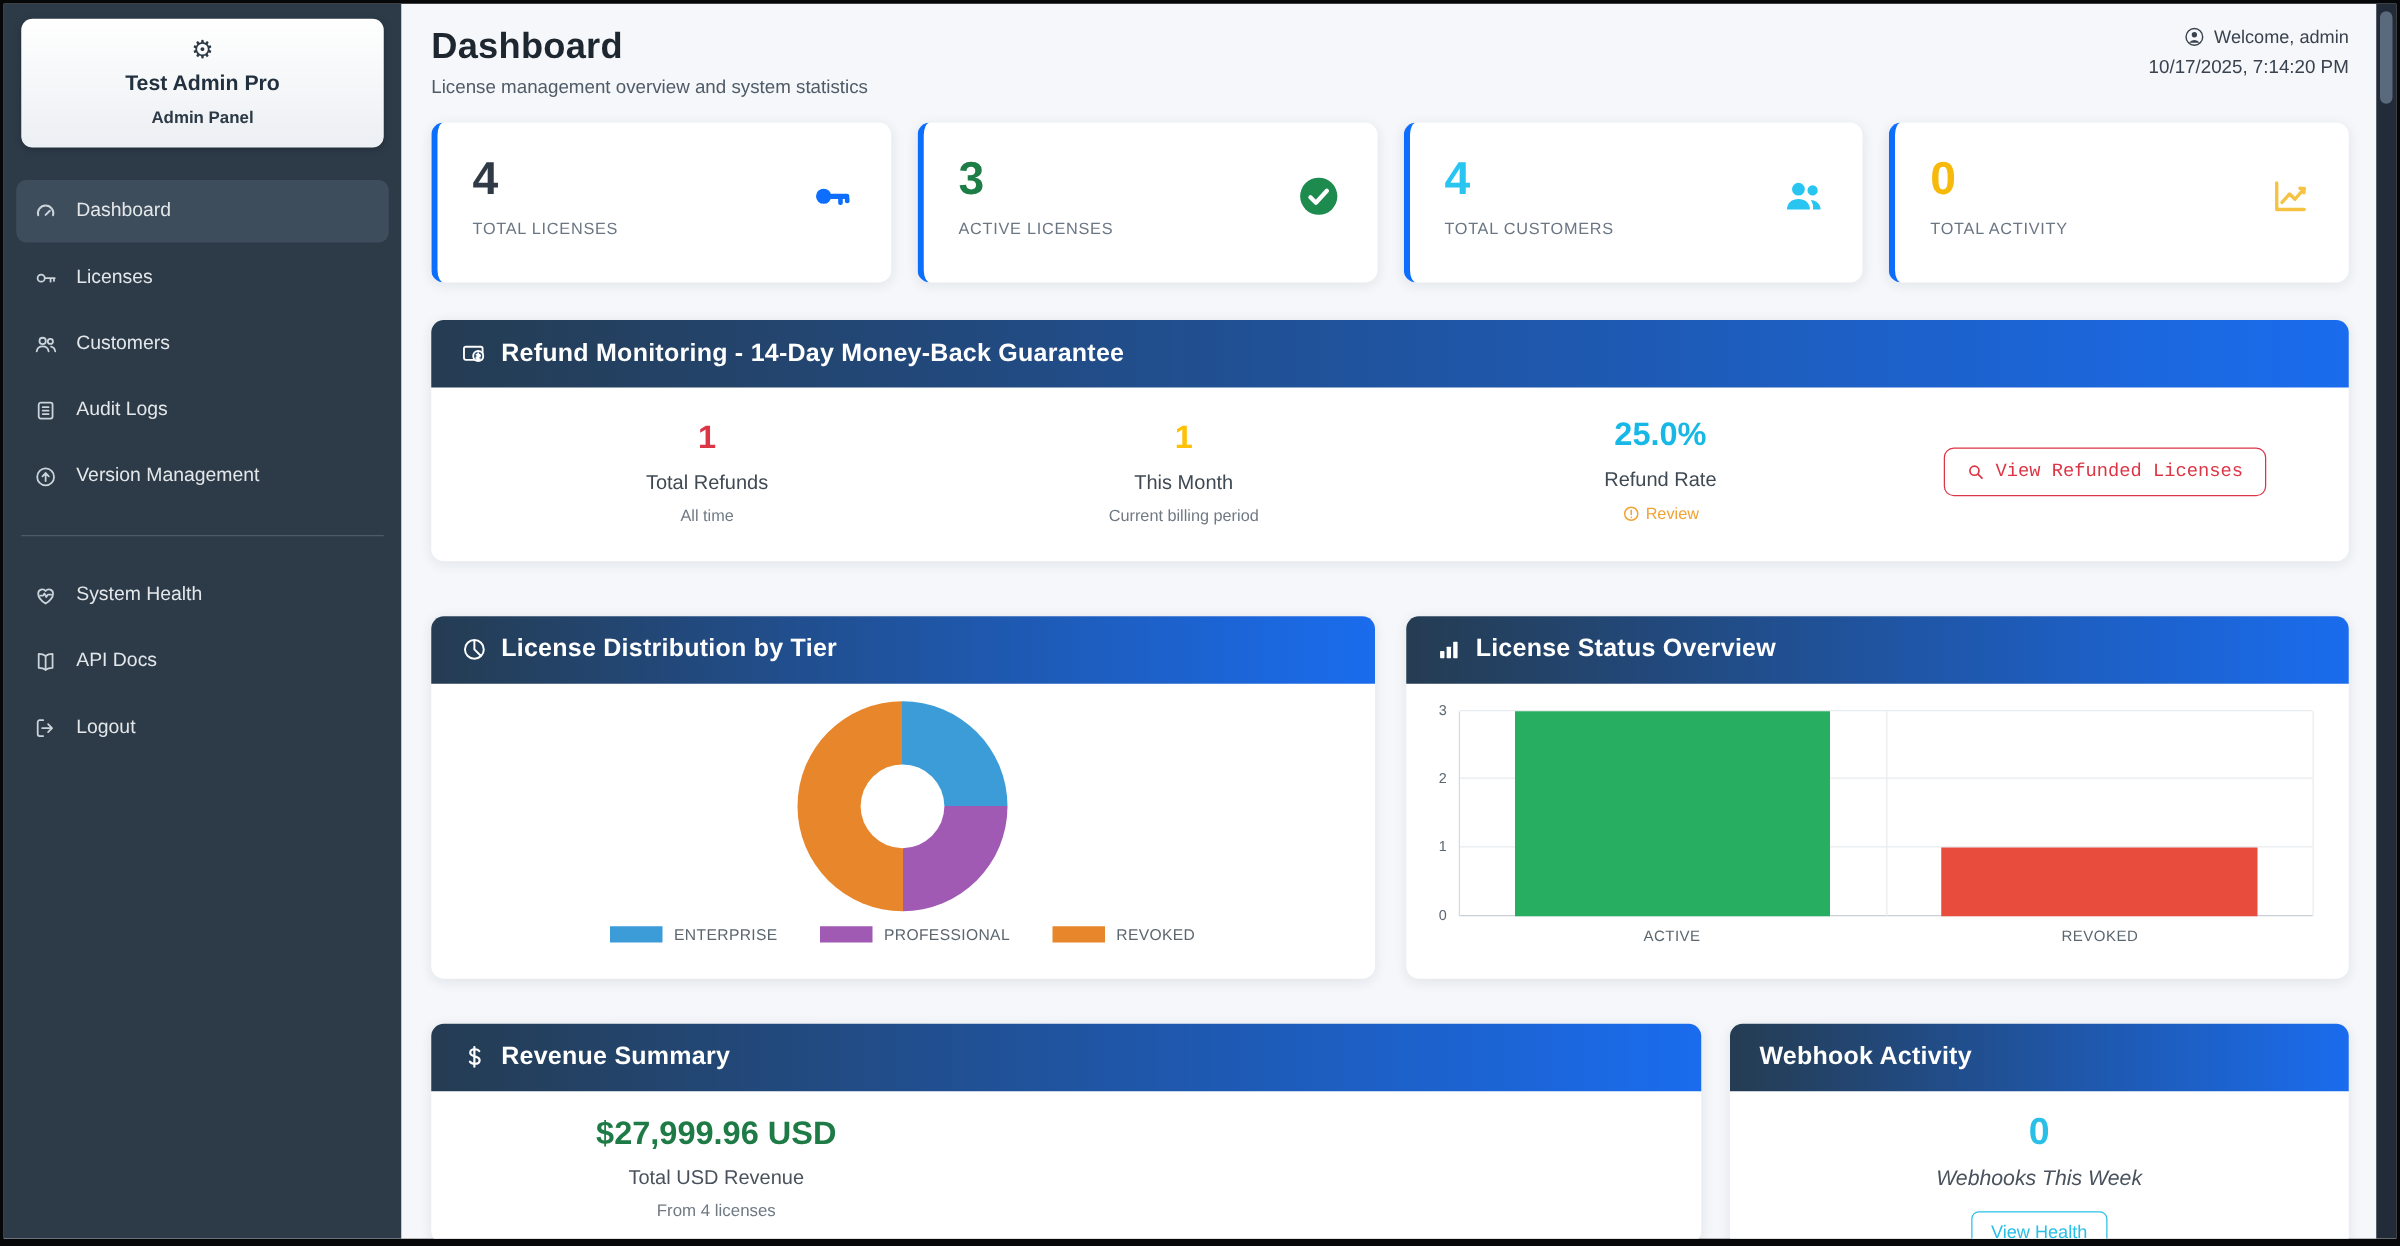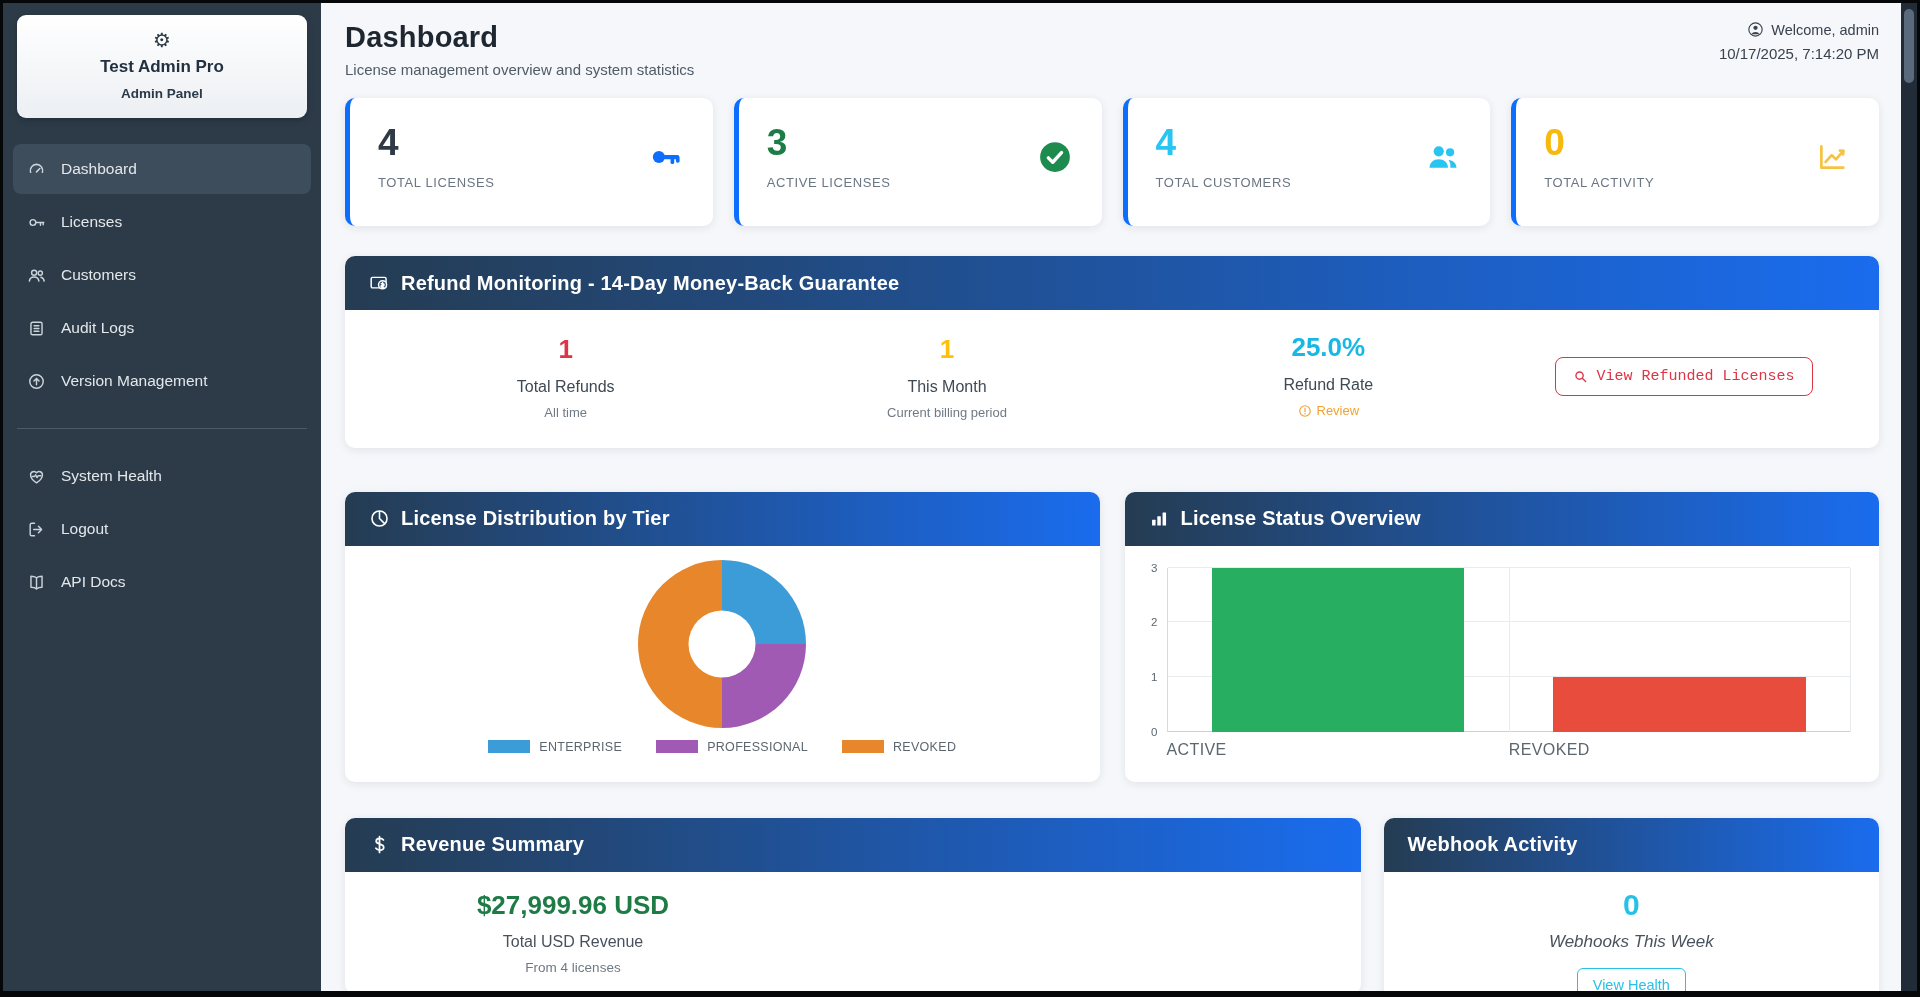--- a/index.html
+++ b/index.html
@@ -79,21 +79,21 @@
   .plot-wrap { display:flex; height:164px; }
   .y-axis { width:26px; position:relative; flex:none; }
   .ytick { position:absolute; right:9px; transform:translateY(50%); font-size:11.5px; color:#5c666f; }
   .bar-plot { flex:1; position:relative; border-left:1px solid #d4dade; border-right:1px solid #e8ecef; display:flex; }
   .bar-plot::after { content:""; position:absolute; left:50%; top:0; bottom:0; width:1px; background:#e8ecef; }
   .gridline { position:absolute; left:0; right:0; height:1px; background:#e8ecef; }
   .gridline.zero { background:#c9d0d6; }
   .bar-slot { width:50%; display:flex; justify-content:center; align-items:flex-end; position:relative; z-index:2; }
   .bar { width:74%; }
   .x-labels { display:flex; margin-left:26px; margin-top:9px; }
-  .x-labels span { width:50%; text-align:left; font-size:16px; color:#5c666f; letter-spacing:.4px; }
+  .x-labels span { width:50%; text-align:center; font-size:12px; color:#5c666f; letter-spacing:.4px; }
 
   
   .bottom-row { display:grid; grid-template-columns:2.05fr 1fr; gap:23px; margin-top:36px; }
   .revenue-card { height:176px; }
   .revenue-body { padding:18px 24px; }
   .rev-block { width:340px; margin-left:34px; text-align:center; }
   .rev-amount { font-size:26px; font-weight:bold; color:#1e7b46; }
   .rev-label { font-size:16px; color:#49525c; margin-top:12px; }
   .rev-sub { font-size:13.5px; color:#6f7984; margin-top:9px; }
   .webhook-card { height:210px; }
@@ -159,31 +159,31 @@
       <div class="nav-divider"></div>
       <div class="nav-item">
         <svg viewBox="0 0 24 24" fill="none" stroke="currentColor" stroke-width="1.8" stroke-linecap="round" stroke-linejoin="round">
             <path d="M12 20S4.5 15.2 4.5 10A4.2 4.2 0 0 1 12 7.3 4.2 4.2 0 0 1 19.5 10c0 5.2-7.5 10-7.5 10z"></path>
             <path d="M6.5 12h3l1.3-2.2 1.9 3.6 1.5-2.4h3.3"></path>
           </svg>
         <span>System Health</span>
       </div>
       <div class="nav-item">
         <svg viewBox="0 0 24 24" fill="none" stroke="currentColor" stroke-width="1.8" stroke-linecap="round" stroke-linejoin="round">
+            <path d="M12 6c-2-1.6-4.4-2-7-2v14c2.6 0 5 .4 7 2 2-1.6 4.4-2 7-2V4c-2.6 0-5 .4-7 2z"></path>
+            <path d="M12 6v14"></path>
+          </svg>
+        <span>API Docs</span>
+      </div>
+      <div class="nav-item">
+        <svg viewBox="0 0 24 24" fill="none" stroke="currentColor" stroke-width="1.8" stroke-linecap="round" stroke-linejoin="round">
             <path d="M9.5 4H6a2 2 0 0 0-2 2v12a2 2 0 0 0 2 2h3.5"></path>
             <path d="M14.5 8l4 4-4 4M18.5 12H8.5"></path>
           </svg>
         <span>Logout</span>
-      </div>
-      <div class="nav-item">
-        <svg viewBox="0 0 24 24" fill="none" stroke="currentColor" stroke-width="1.8" stroke-linecap="round" stroke-linejoin="round">
-            <path d="M12 6c-2-1.6-4.4-2-7-2v14c2.6 0 5 .4 7 2 2-1.6 4.4-2 7-2V4c-2.6 0-5 .4-7 2z"></path>
-            <path d="M12 6v14"></path>
-          </svg>
-        <span>API Docs</span>
       </div>
     </nav>
   </aside>
 
   <main class="main">
 
     <div class="topbar">
       <div>
         <div class="page-title">Dashboard</div>
         <div class="page-subtitle">License management overview and system statistics</div>

